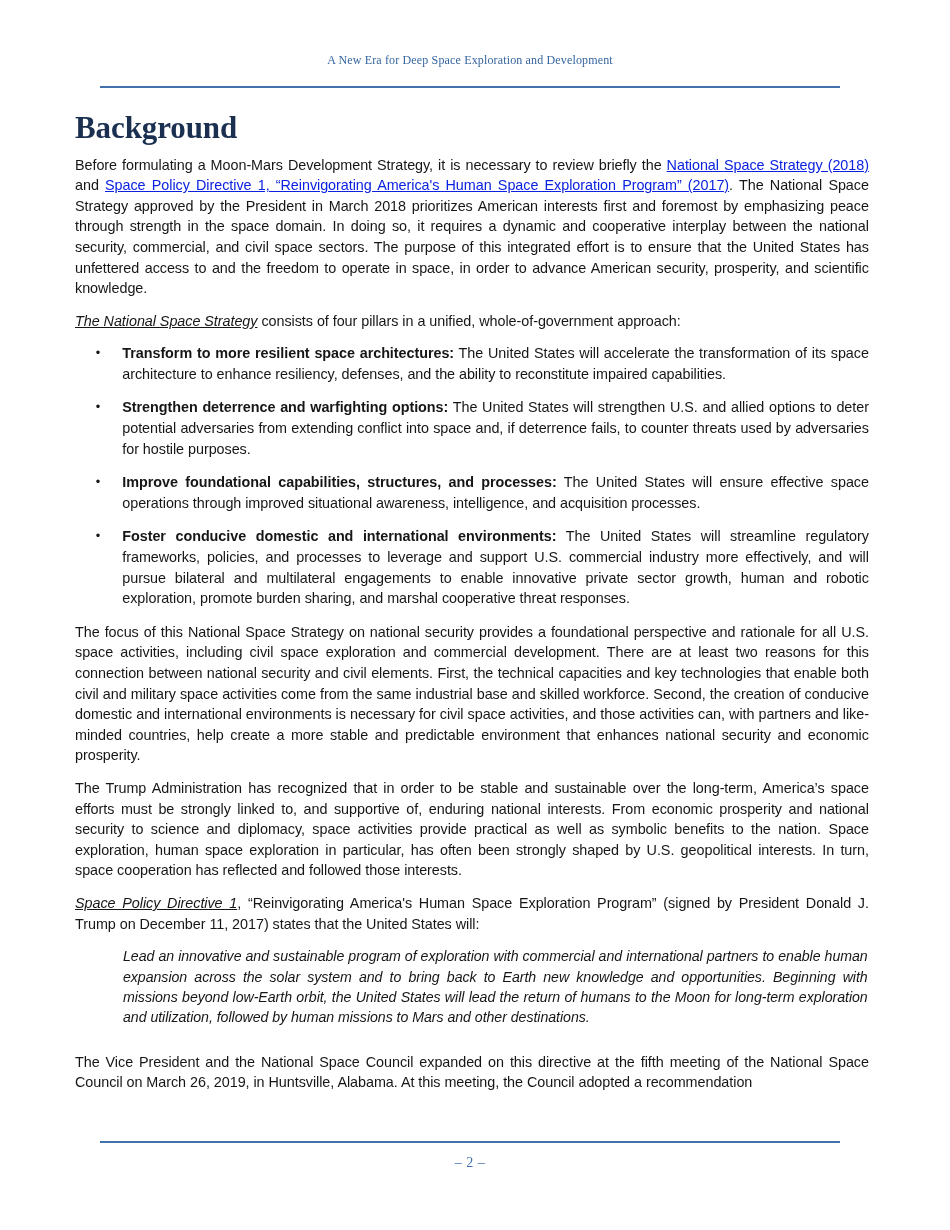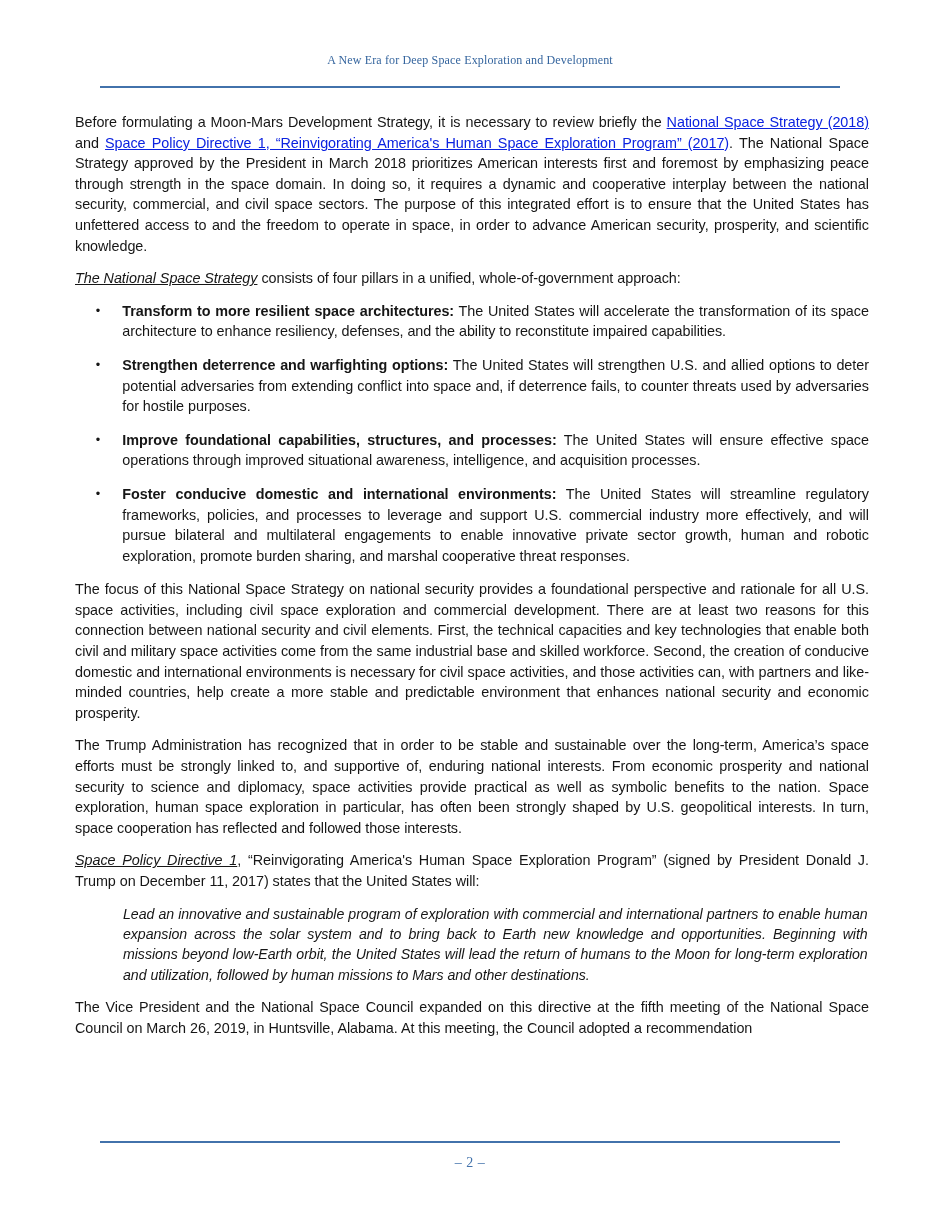--- a/index.html
+++ b/index.html
@@ -137,21 +137,21 @@
     font-size: 13px;
     line-height: 20.6px;
     color: #161616;
   }
   .pillar-title {
     font-weight: bold;
   }
 
   
   .block-quote {
-    margin: 0 0 12px 0;
+    margin: 0 0 24px 0;
     padding-left: 48px;
     padding-right: 2px;
   }
   .block-quote p {
     margin: 0;
     font-size: 14.4px;
     line-height: 20.4px;
     font-style: italic;
     text-align: justify;
     transform: scaleX(0.985);
@@ -164,20 +164,21 @@
 
 <div class="page">
 
   <div class="doc-header">
     <span class="header-title">A New Era for Deep Space Exploration and Development</span>
   </div>
   <div class="header-rule"></div>
 
   <div class="content">
 
+    <h1 class="section-heading">Background</h1>
 
     <p class="body-text">
       <span>Before formulating a Moon-Mars Development Strategy, it is necessary to review briefly the </span><a class="doclink" href="#">National Space Strategy (2018)</a><span> and </span><a class="doclink" href="#">Space Policy Directive 1, “Reinvigorating America's Human Space Exploration Program” (2017)</a><span>.  The National Space Strategy approved by the President in March 2018 prioritizes American interests first and foremost by emphasizing peace through strength in the space domain.  In doing so, it requires a dynamic and cooperative interplay between the national security, commercial, and civil space sectors.  The purpose of this integrated effort is to ensure that the United States has unfettered access to and the freedom to operate in space, in order to advance American security, prosperity, and scientific knowledge.</span>
     </p>
 
     <p class="body-text lead-in">
       <span class="ital-underline">The National Space Strategy</span><span> consists of four pillars in a unified, whole-of-government approach:</span>
     </p>
 
     <ul class="pillars">

